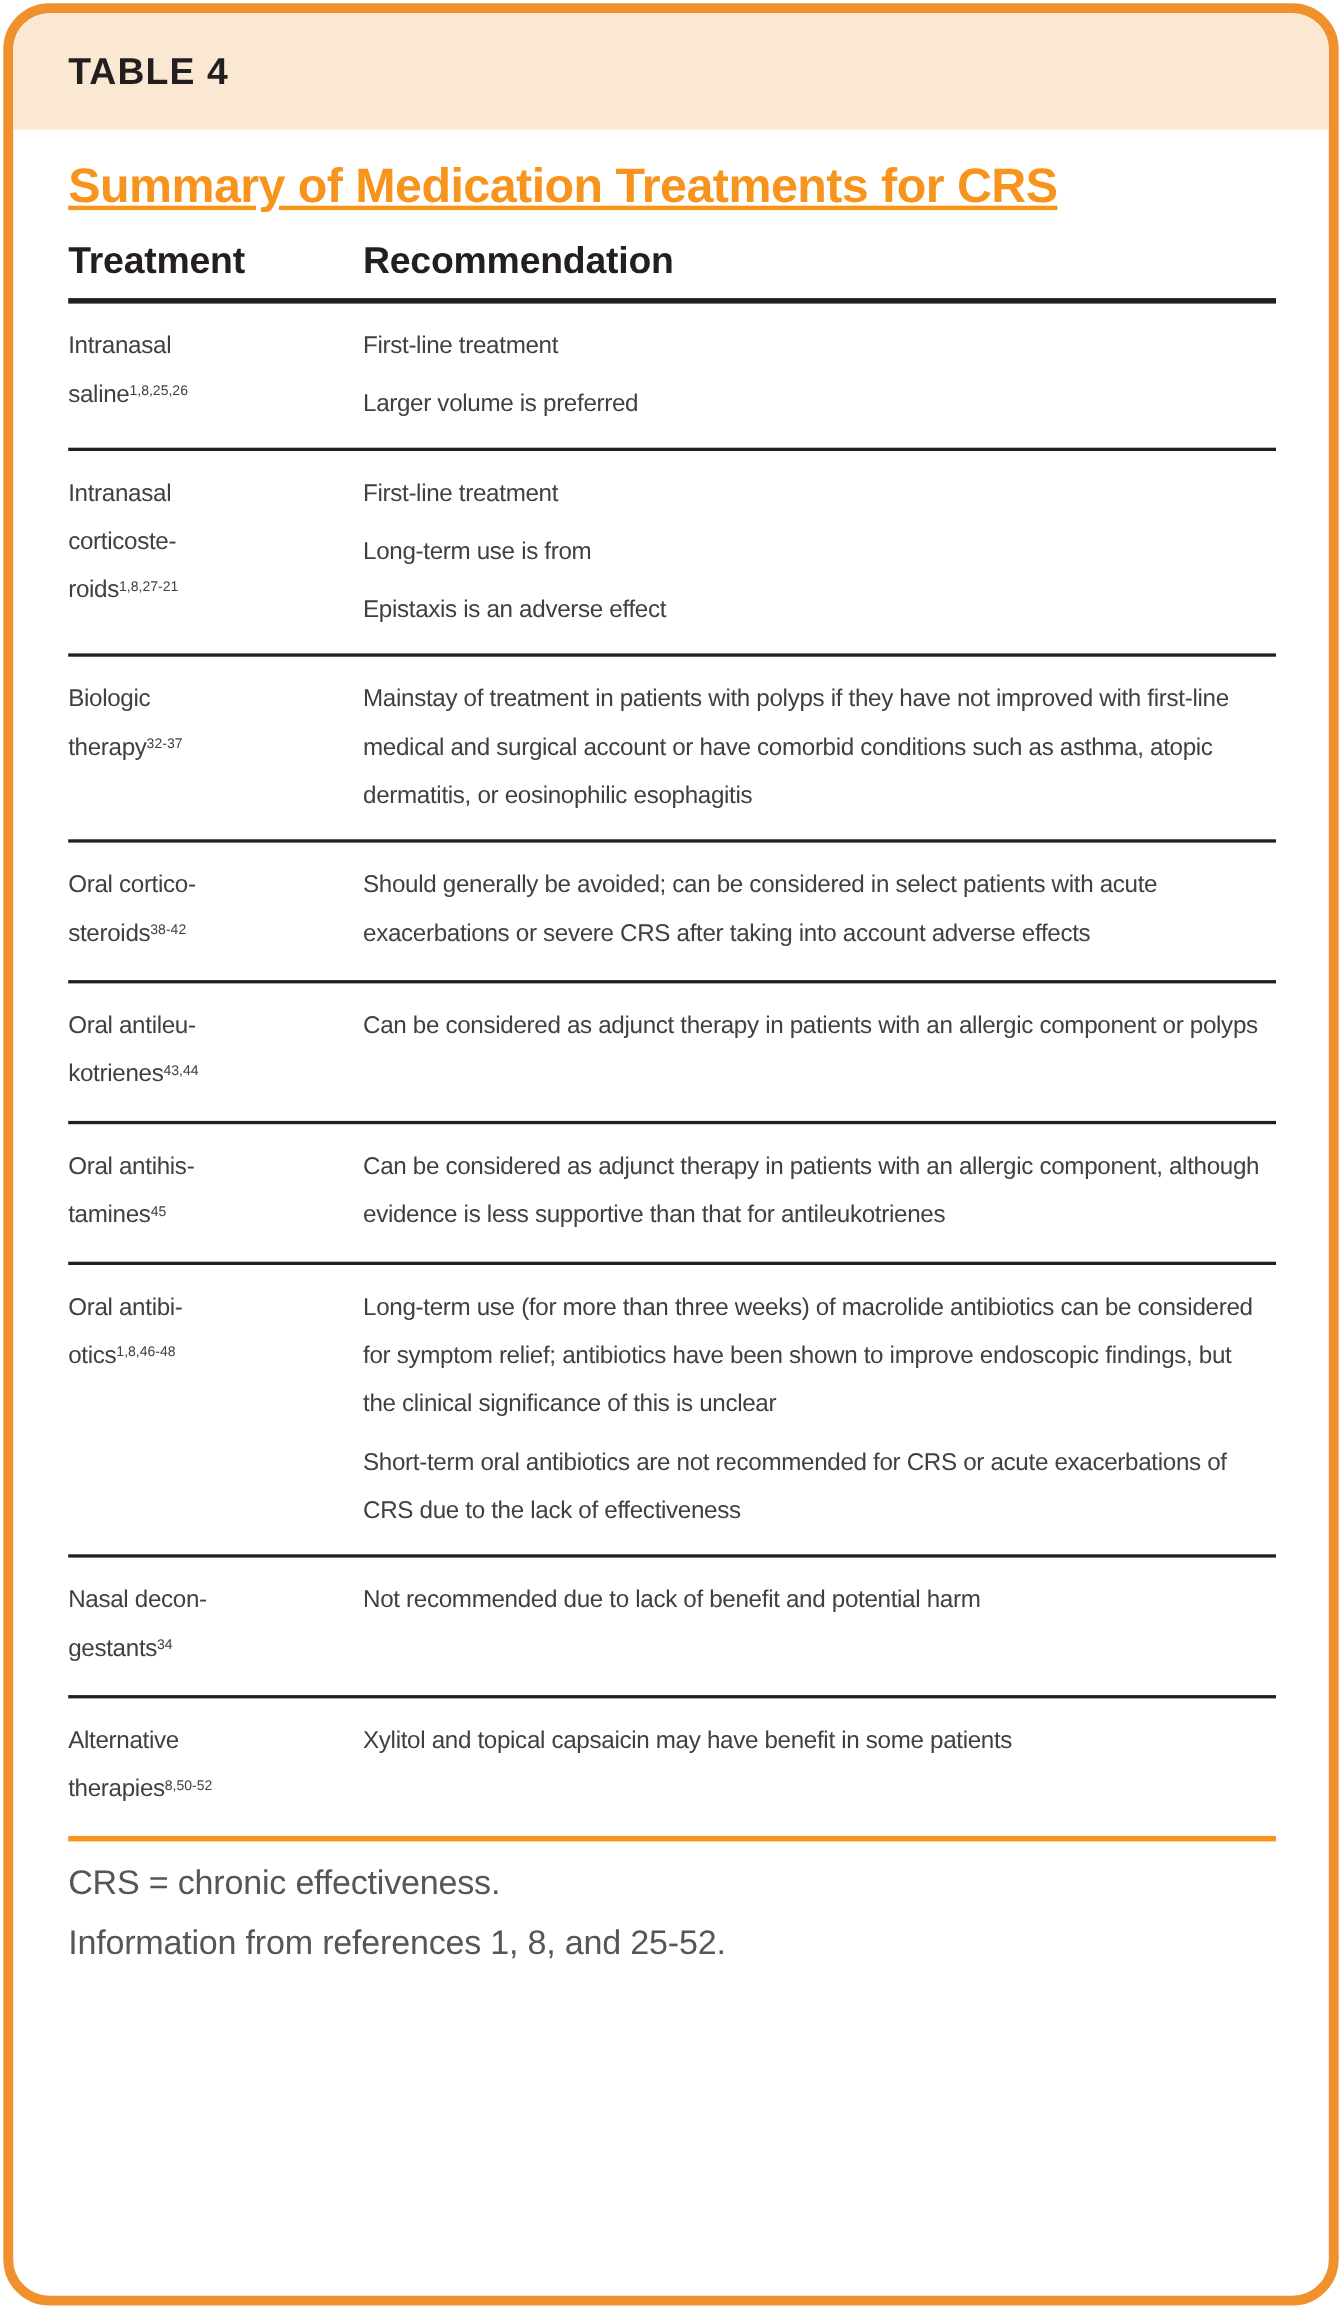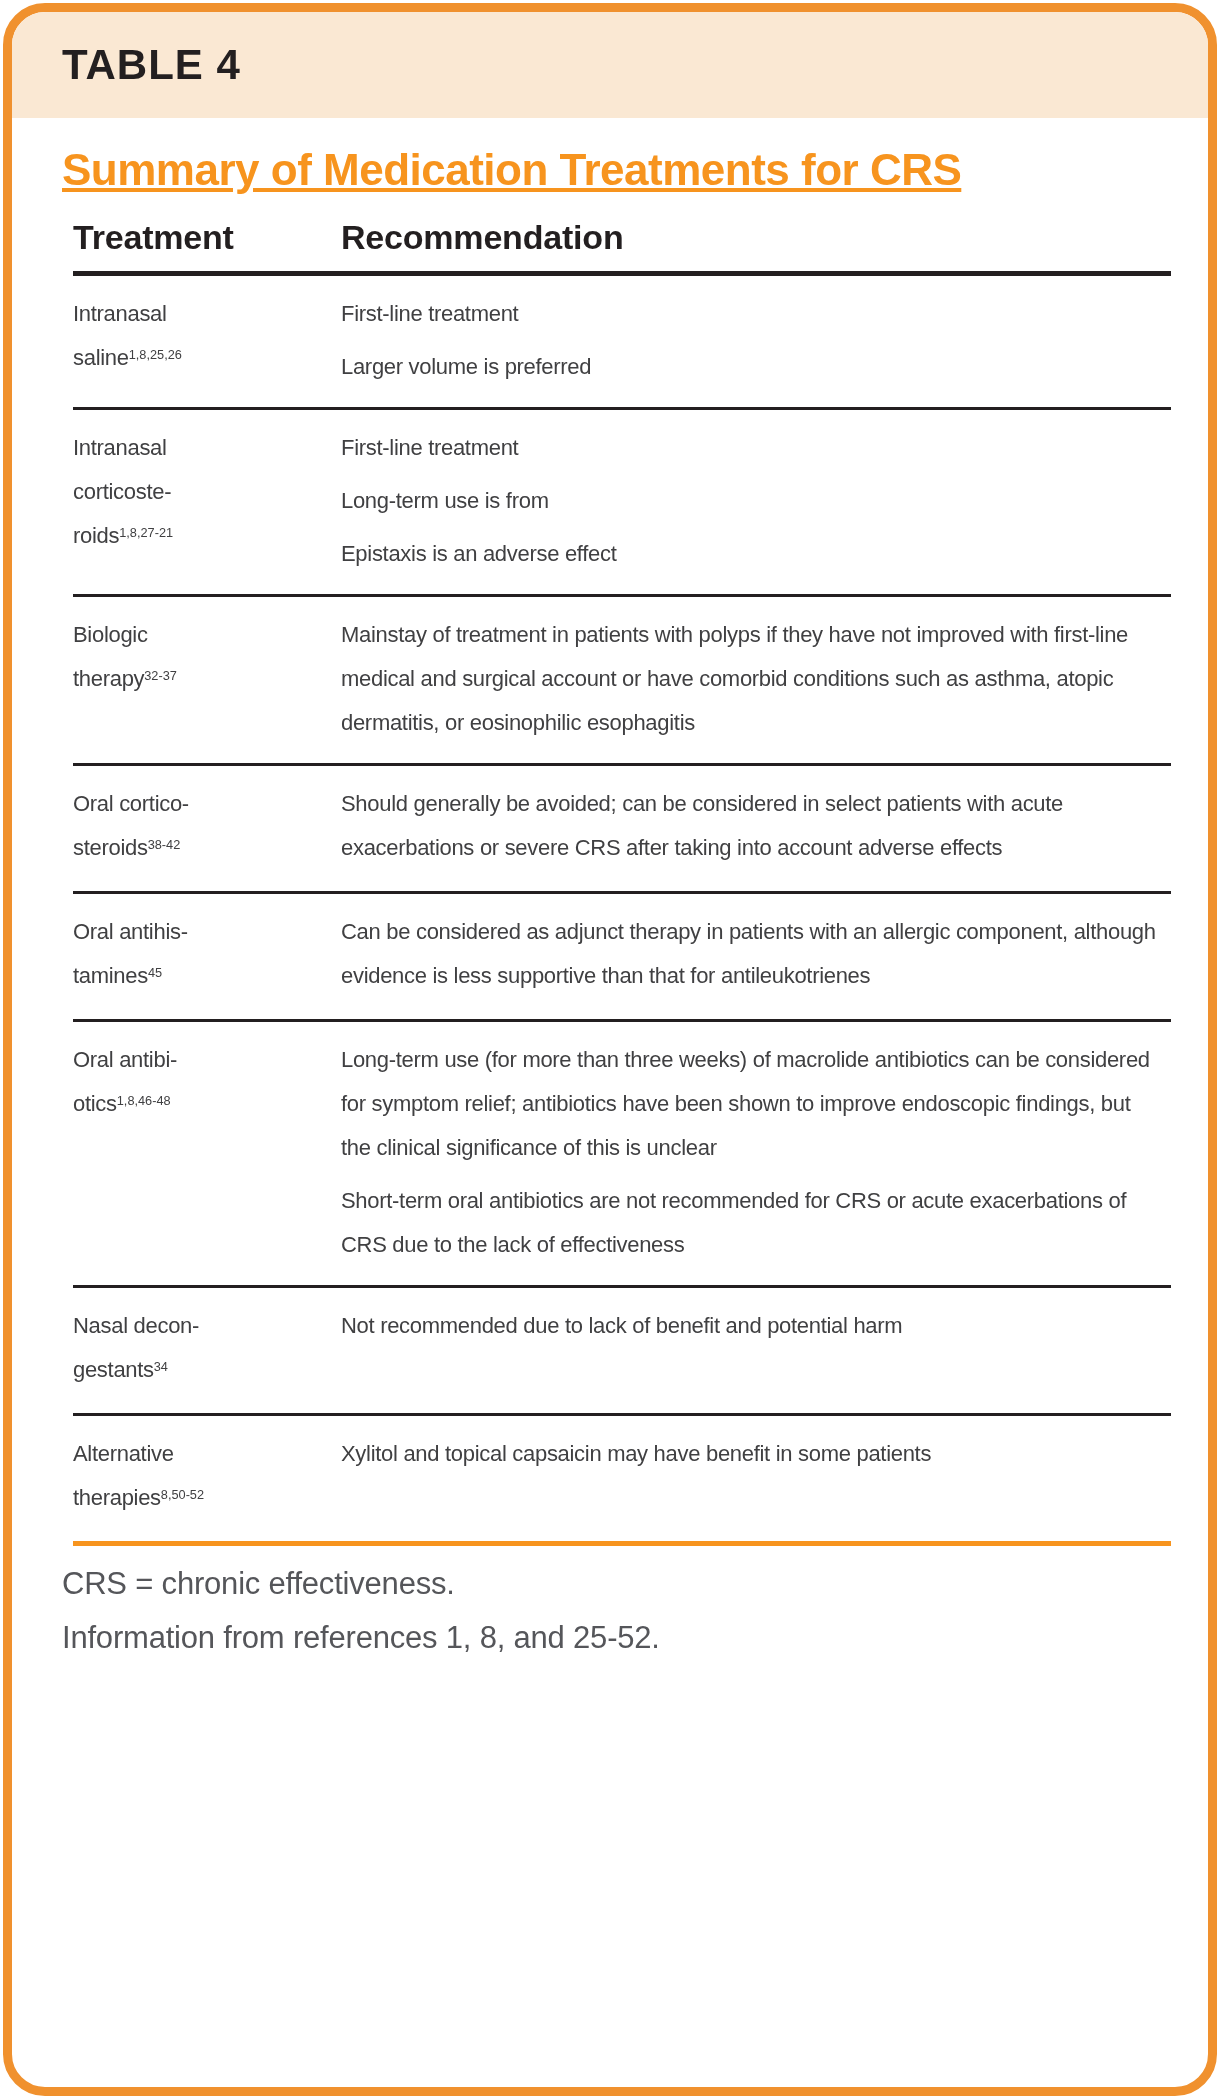--- a/index.html
+++ b/index.html
@@ -27,21 +27,21 @@
     background: #ffffff;
   }
   .band {
     background: var(--peach);
     height: 106px;
     display: flex;
     align-items: center;
     padding-left: 50px;
   }
   .band-label {
-    font-size: 42px;
+    font-size: 34px;
     font-weight: 800;
     color: var(--ink);
     letter-spacing: 1px;
   }
   .content {
     padding: 0 48px 0 50px;
   }
   .title {
     color: var(--orange-accent);
     font-size: 44px;
@@ -49,21 +49,20 @@
     font-weight: 800;
     letter-spacing: -0.5px;
     margin: 28px 0 0 0;
     text-decoration: underline;
   }
   table.med-table {
     width: 100%;
     border-collapse: collapse;
     margin-top: 14px;
     table-layout: fixed;
-    margin-left: 11px;
   }
   th {
     text-align: left;
     font-size: 34px;
     font-weight: 700;
     color: var(--ink);
     padding: 10px 0 14px 0;
     border-bottom: 5px solid var(--ink);
     letter-spacing: -0.2px;
   }
@@ -156,20 +155,29 @@
             <td class="col-treat">
               <span class="t-line">Oral cortico-</span>
               <span class="t-line">steroids<sup class="ref">38-42</sup></span>
             </td>
             <td class="col-rec">
               <p>Should generally be avoided; can be considered in select patients with acute exacerbations or severe CRS after taking into account adverse effects</p>
             </td>
           </tr>
           <tr>
             <td class="col-treat">
+              <span class="t-line">Oral antileu-</span>
+              <span class="t-line">kotrienes<sup class="ref">43,44</sup></span>
+            </td>
+            <td class="col-rec">
+              <p>Can be considered as adjunct therapy in patients with an allergic component or polyps</p>
+            </td>
+          </tr>
+          <tr>
+            <td class="col-treat">
               <span class="t-line">Oral antihis-</span>
               <span class="t-line">tamines<sup class="ref">45</sup></span>
             </td>
             <td class="col-rec">
               <p>Can be considered as adjunct therapy in patients with an allergic component, although evidence is less supportive than that for antileukotrienes</p>
             </td>
           </tr>
           <tr>
             <td class="col-treat">
               <span class="t-line">Oral antibi-</span>

